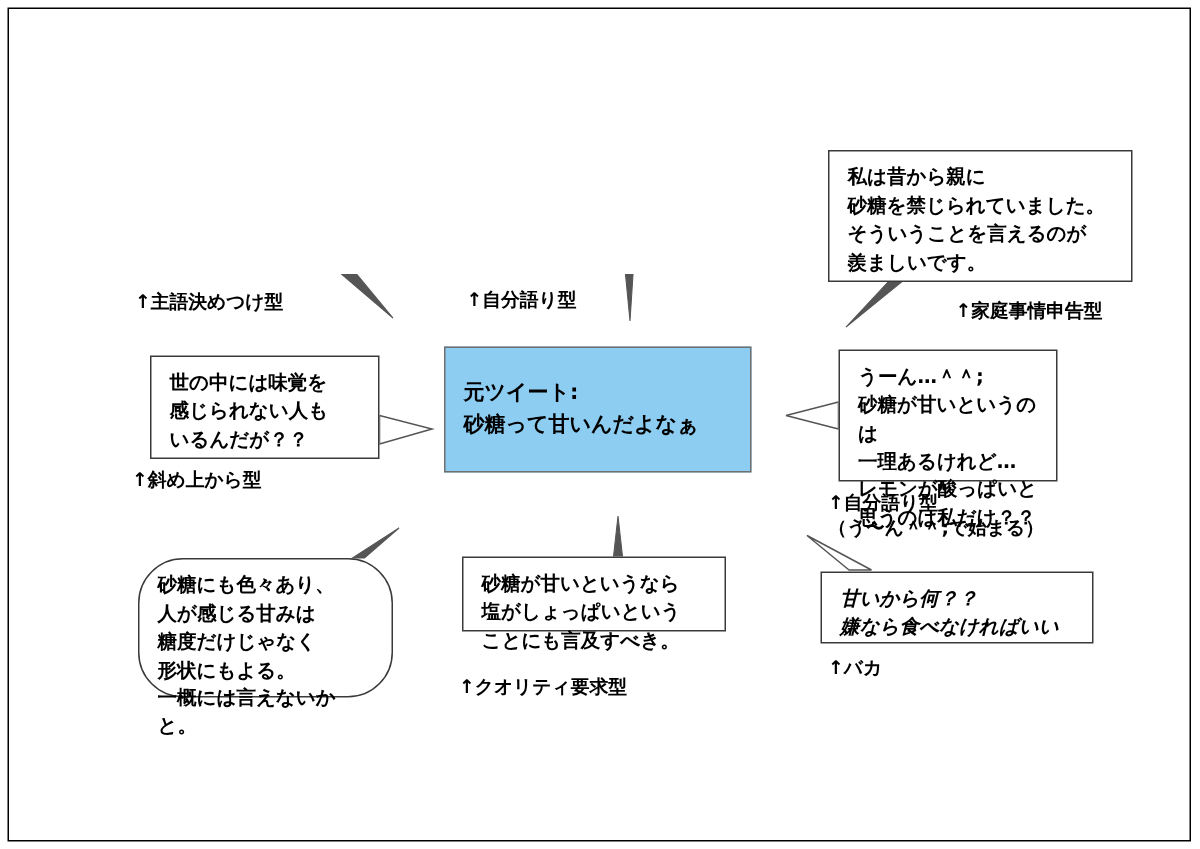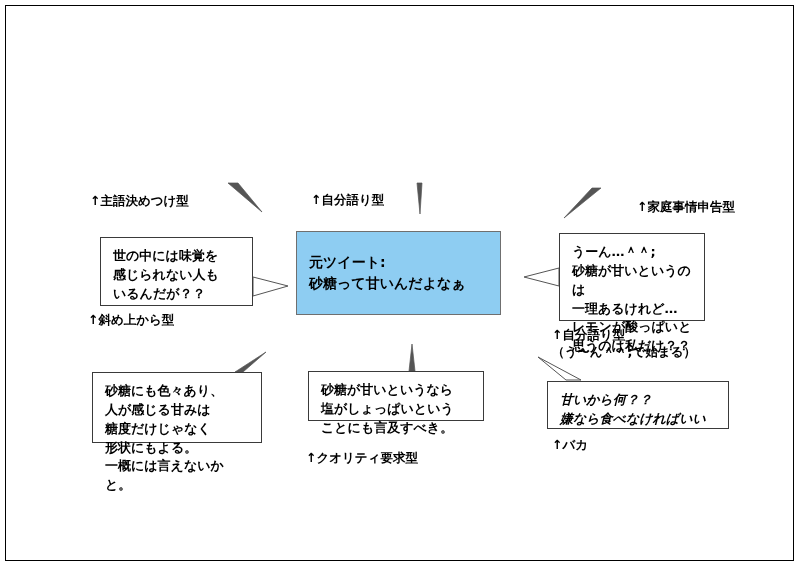--- a/index.html
+++ b/index.html
@@ -99,39 +99,43 @@
 
     <path d="M409 371 L412 344 L415 371 Z" fill="#555" stroke="#555" stroke-width="0.7"></path>
 
     <path d="M566 380 L538 357 L581 380 Z" fill="none" stroke="#555" stroke-width="1"></path>
   </svg>
 
   <div class="label" style="left:90px; top:193px; width:160px;">↑主語決めつけ型</div>
 
   <div class="label" style="left:311px; top:192px; width:160px;">↑自分語り型</div>
 
+  <div class="bubble" style="left:552px; top:100px; width:203px; height:88px;">私は昔から親に
+砂糖を禁じられていました。
+そういうことを言えるのが
+羨ましいです。</div>
   <div class="label" style="left:637px; top:199px; width:170px;">↑家庭事情申告型</div>
 
   <div class="bubble" style="left:100px; top:237px; width:153px; height:69px;">世の中には味覚を
 感じられない人も
 いるんだが？？</div>
   <div class="label" style="left:88px; top:312px; width:170px;">↑斜め上から型</div>
 
   <div class="bubble center" style="left:296px; top:231px; width:205px; height:84px; display:flex; align-items:center;">元ツイート:
 砂糖って甘いんだよなぁ</div>
 
   <div class="bubble" style="left:559px; top:233px; width:146px; height:88px;">うーん…＾＾;
 砂糖が甘いというのは
 一理あるけれど…
 レモンが酸っぱいと
 思うのは私だけ？？</div>
   <div class="label" style="left:552px; top:327px; width:200px;">↑自分語り型
 （う〜ん＾＾;で始まる）</div>
 
-  <div class="bubble" style="left:92px; top:372px; width:170px; height:71px;">砂糖にも色々あり、
+  <div class="bubble" style="left:92px; top:372px; width:170px; height:93px;border-radius:30px;">砂糖にも色々あり、
 人が感じる甘みは
 糖度だけじゃなく
 形状にもよる。
 一概には言えないかと。</div>
 
   <div class="bubble" style="left:308px; top:371px; width:176px; height:50px;">砂糖が甘いというなら
 塩がしょっぱいという
 ことにも言及すべき。</div>
   <div class="label" style="left:306px; top:450px; width:180px;">↑クオリティ要求型</div>
 

